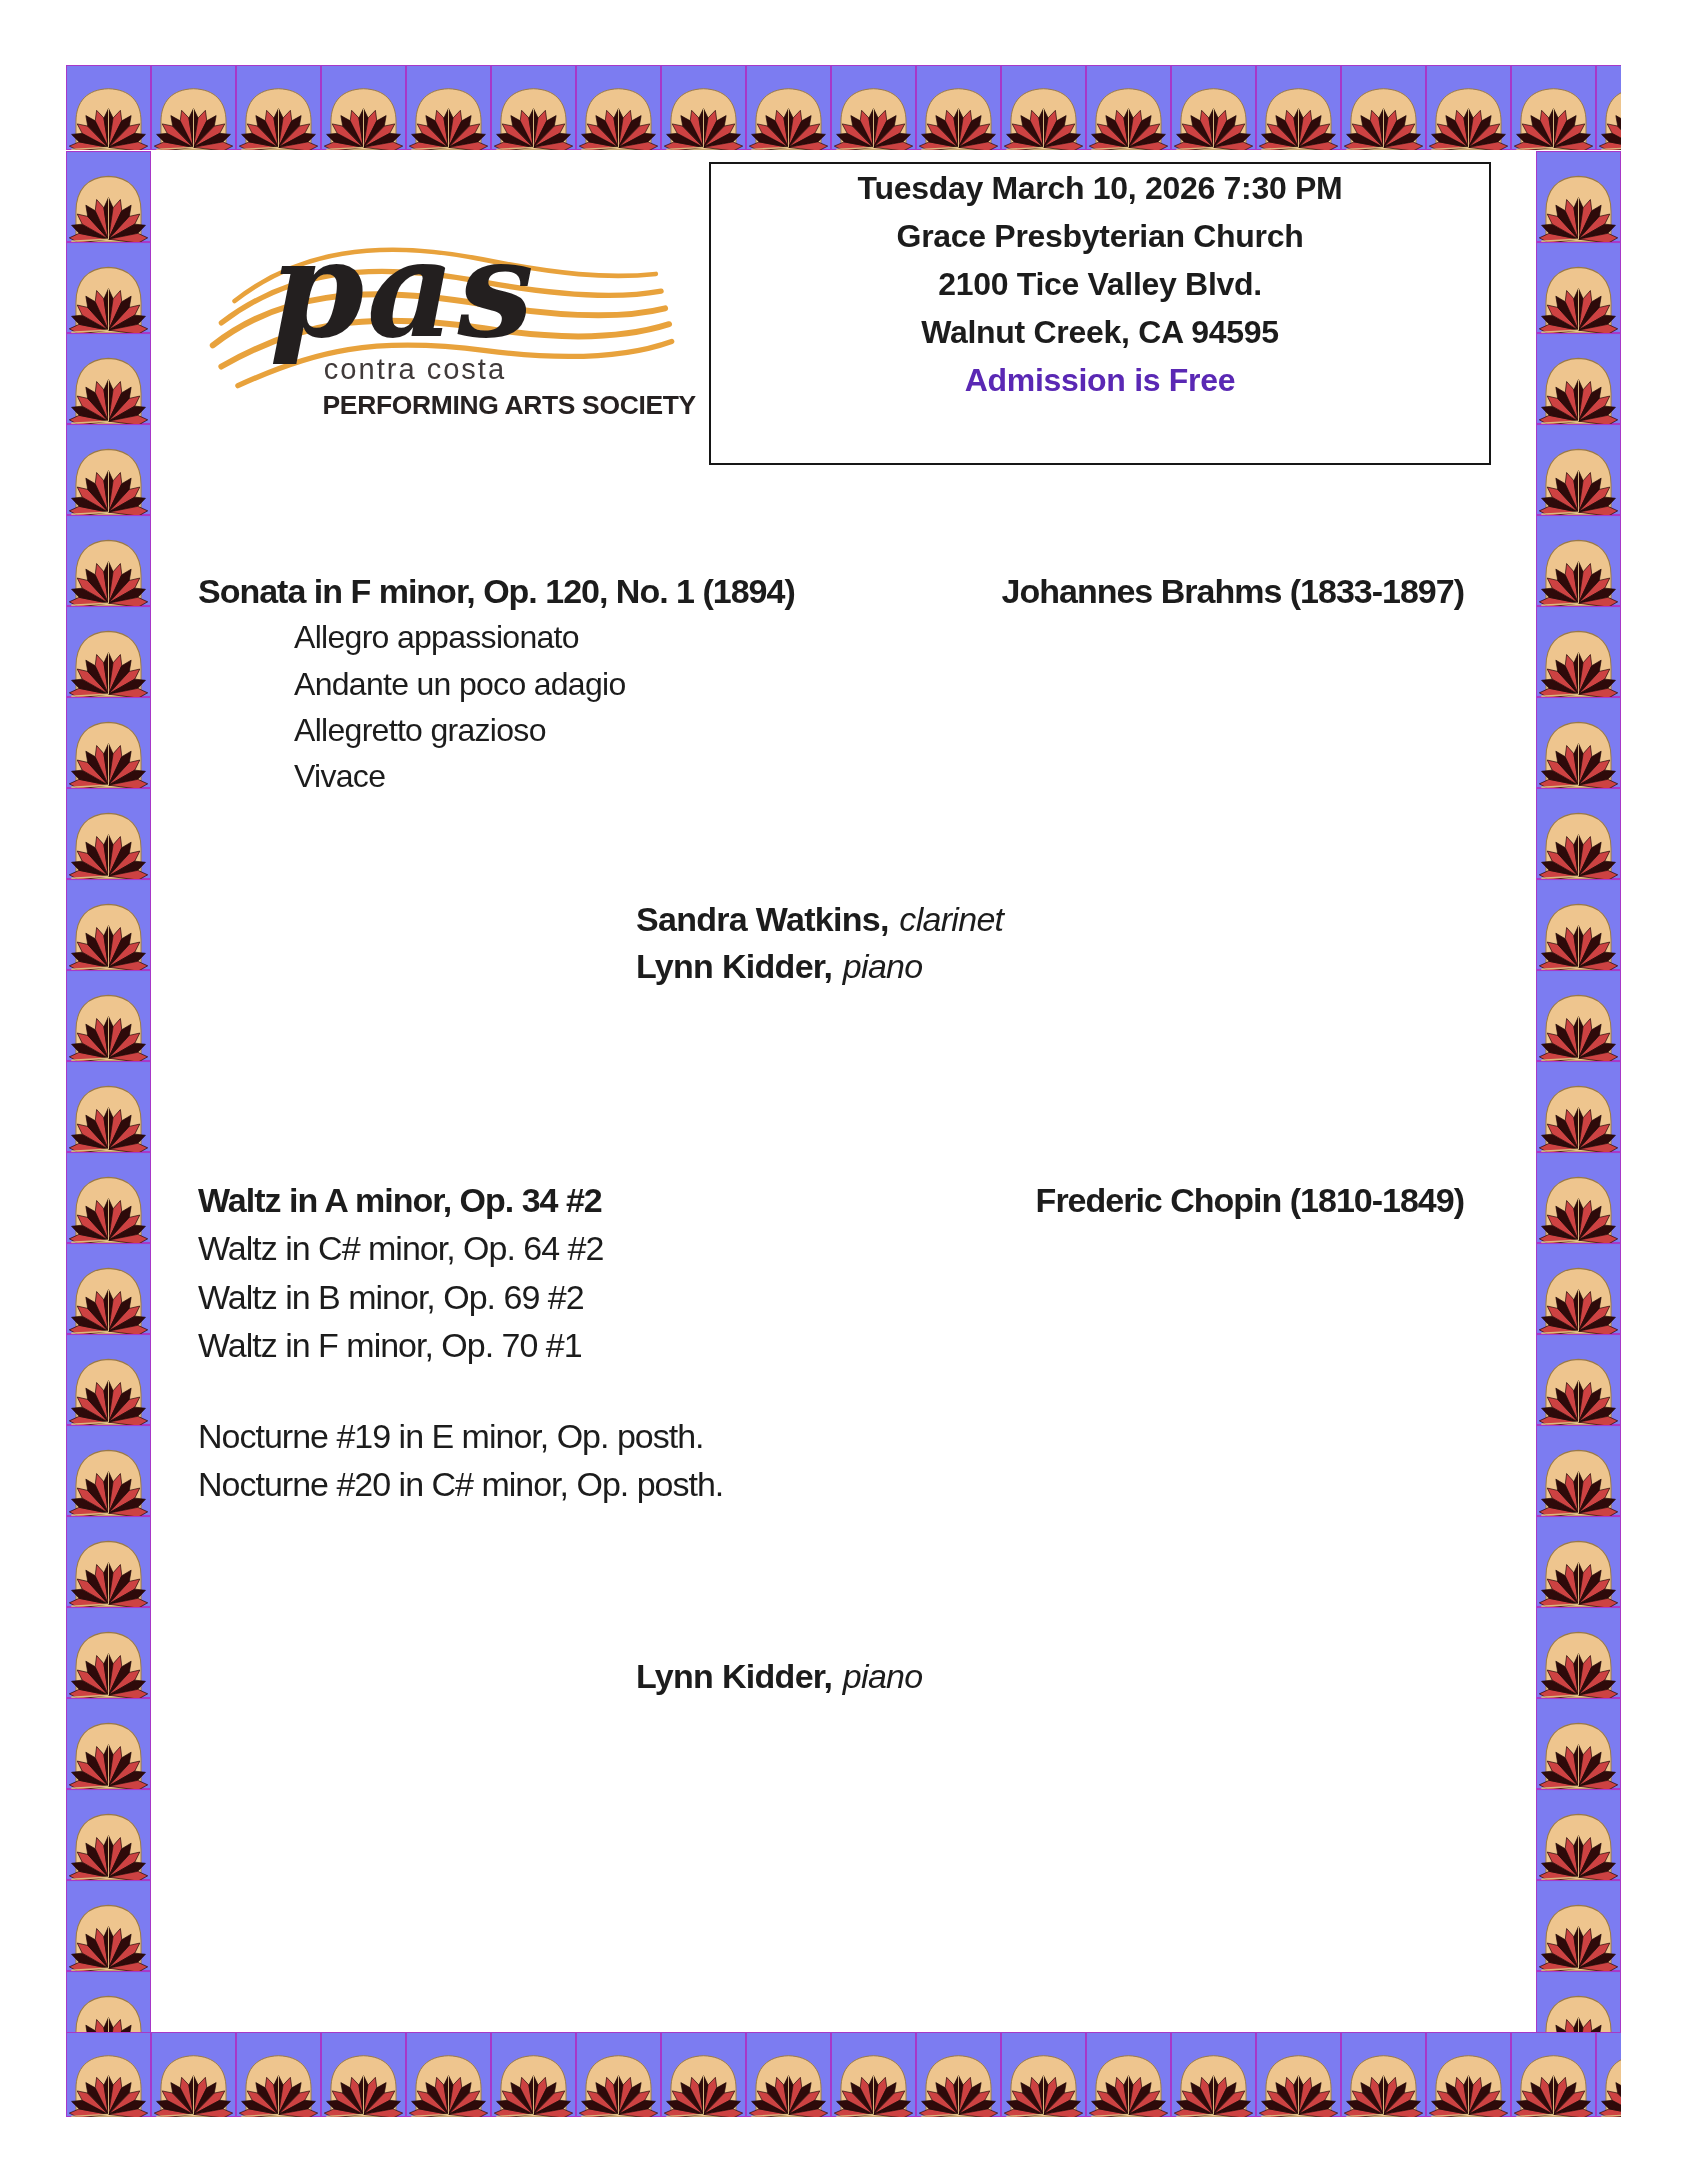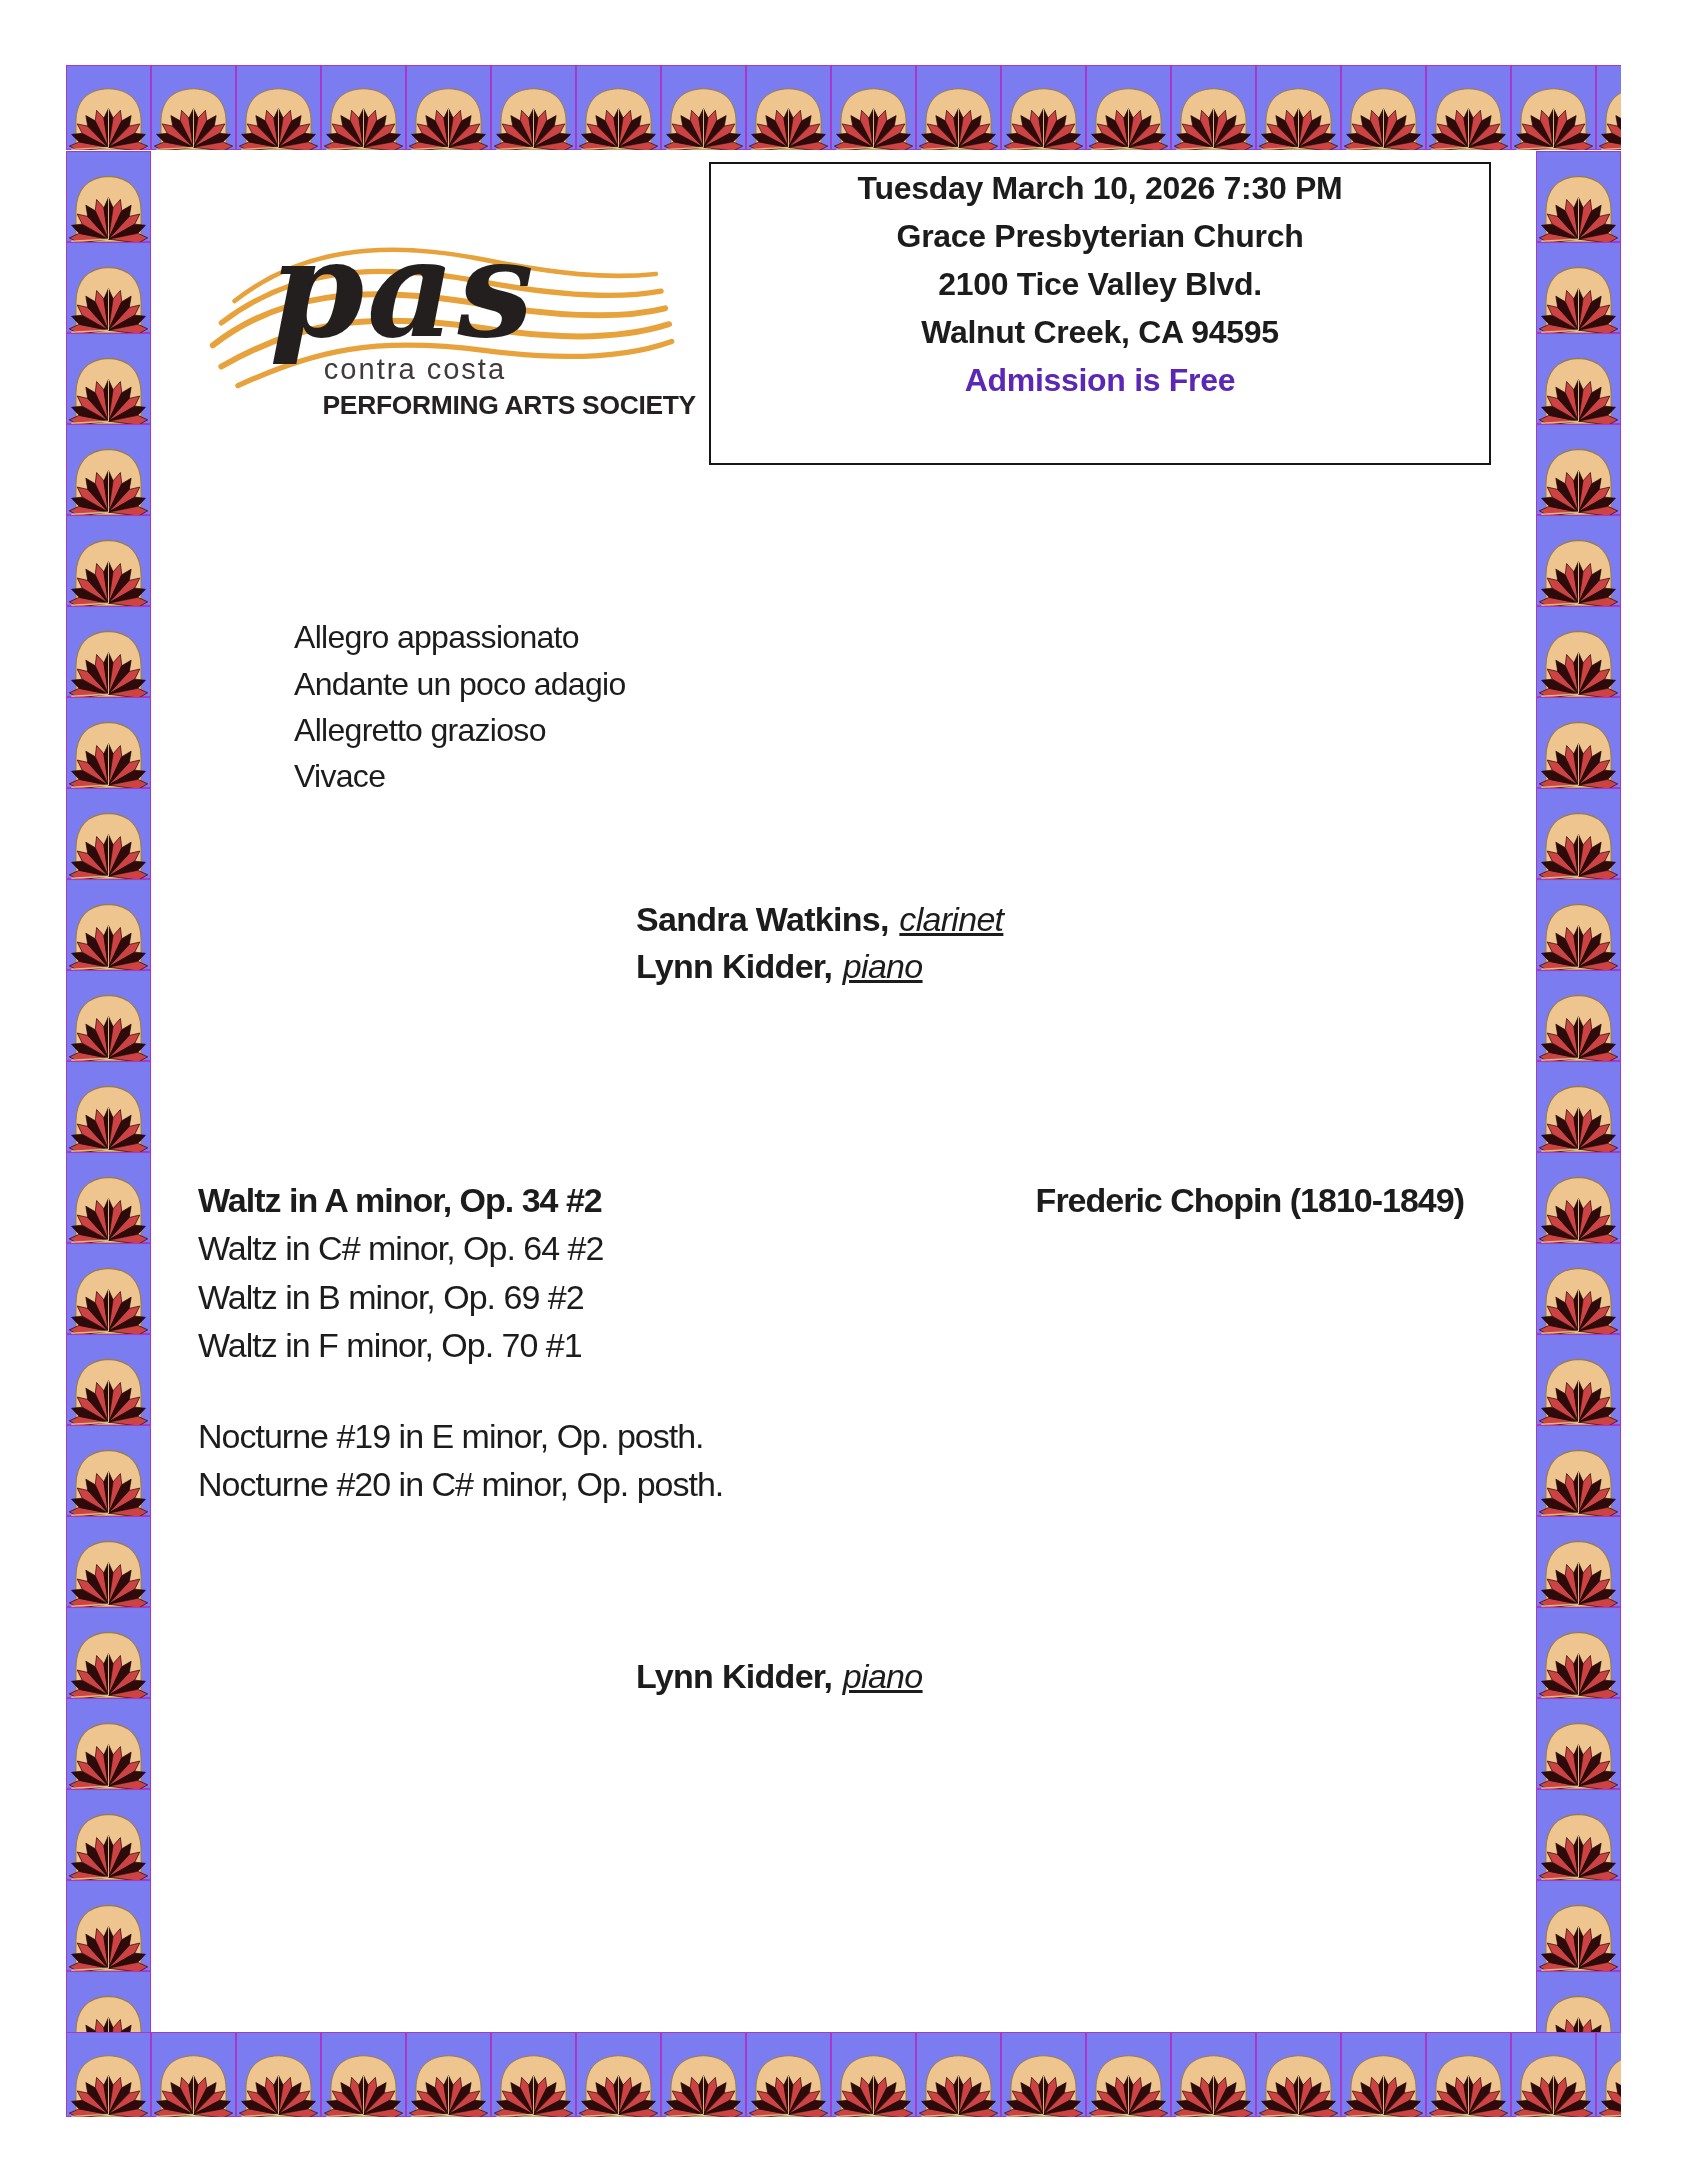--- a/index.html
+++ b/index.html
@@ -27,21 +27,21 @@
   .hb-title{margin-top:12px;font-weight:700;font-size:42px;line-height:52px;letter-spacing:-0.7px;}
   .hb-line{font-weight:700;font-size:32px;line-height:48px;letter-spacing:-0.3px;}
   .hb-adm{color:var(--c-admission);}
   
   .prow{position:absolute;left:198px;width:1266px;display:flex;justify-content:space-between;line-height:37px;}
   .piece{font-weight:700;font-size:34px;letter-spacing:-1px;}
   .pline{position:absolute;left:198px;line-height:37px;font-weight:400;font-size:34px;letter-spacing:-1px;}
   .mov{position:absolute;left:294px;font-size:32px;line-height:36px;letter-spacing:-0.7px;}
   .perf{position:absolute;left:636px;line-height:37px;font-size:34px;letter-spacing:-0.7px;}
   .pname{font-weight:700;margin-right:10.6px;}
-  .pinst{font-style:italic;text-decoration:underline;}
+  .pinst{font-style:italic;}
 </style>
 </head>
 <body>
 
 <div class="page">
 
   <div id="strip-top" class="strip h">
       <svg class="tile" viewBox="0 0 128 129" preserveAspectRatio="none">
         <rect x="0" y="0" width="128" height="129" fill="var(--c-tile_bg)" stroke="var(--c-tile_line)" stroke-width="3"></rect>
         <path d="M15,129 L15,86 C15,55 32,37 64,36 C96,37 113,55 113,86 L113,129 Z" fill="var(--c-tile_arch)" stroke="var(--c-arch_stroke)" stroke-width="1.5"></path>
@@ -1422,20 +1422,24 @@
   </svg>
 
   <div class="hbox">
     <div class="hb-line">Tuesday March 10, 2026 7:30 PM</div>
     <div class="hb-line">Grace Presbyterian Church</div>
     <div class="hb-line">2100 Tice Valley Blvd.</div>
     <div class="hb-line">Walnut Creek, CA 94595</div>
     <div class="hb-line hb-adm">Admission is Free</div>
   </div>
 
+  <div class="prow" style="top:573px">
+    <span class="piece">Sonata in F minor, Op. 120, No. 1 (1894)</span>
+    <span class="piece">Johannes Brahms (1833-1897)</span>
+  </div>
   <div class="mov" style="top:619px">Allegro appassionato</div>
   <div class="mov" style="top:666px">Andante un poco adagio</div>
   <div class="mov" style="top:712px">Allegretto grazioso</div>
   <div class="mov" style="top:758px">Vivace</div>
 
   <div class="perf" style="top:901px">
     <span class="pname">Sandra Watkins,</span><span class="pinst">clarinet</span>
   </div>
   <div class="perf" style="top:948px">
     <span class="pname">Lynn Kidder,</span><span class="pinst">piano</span>

